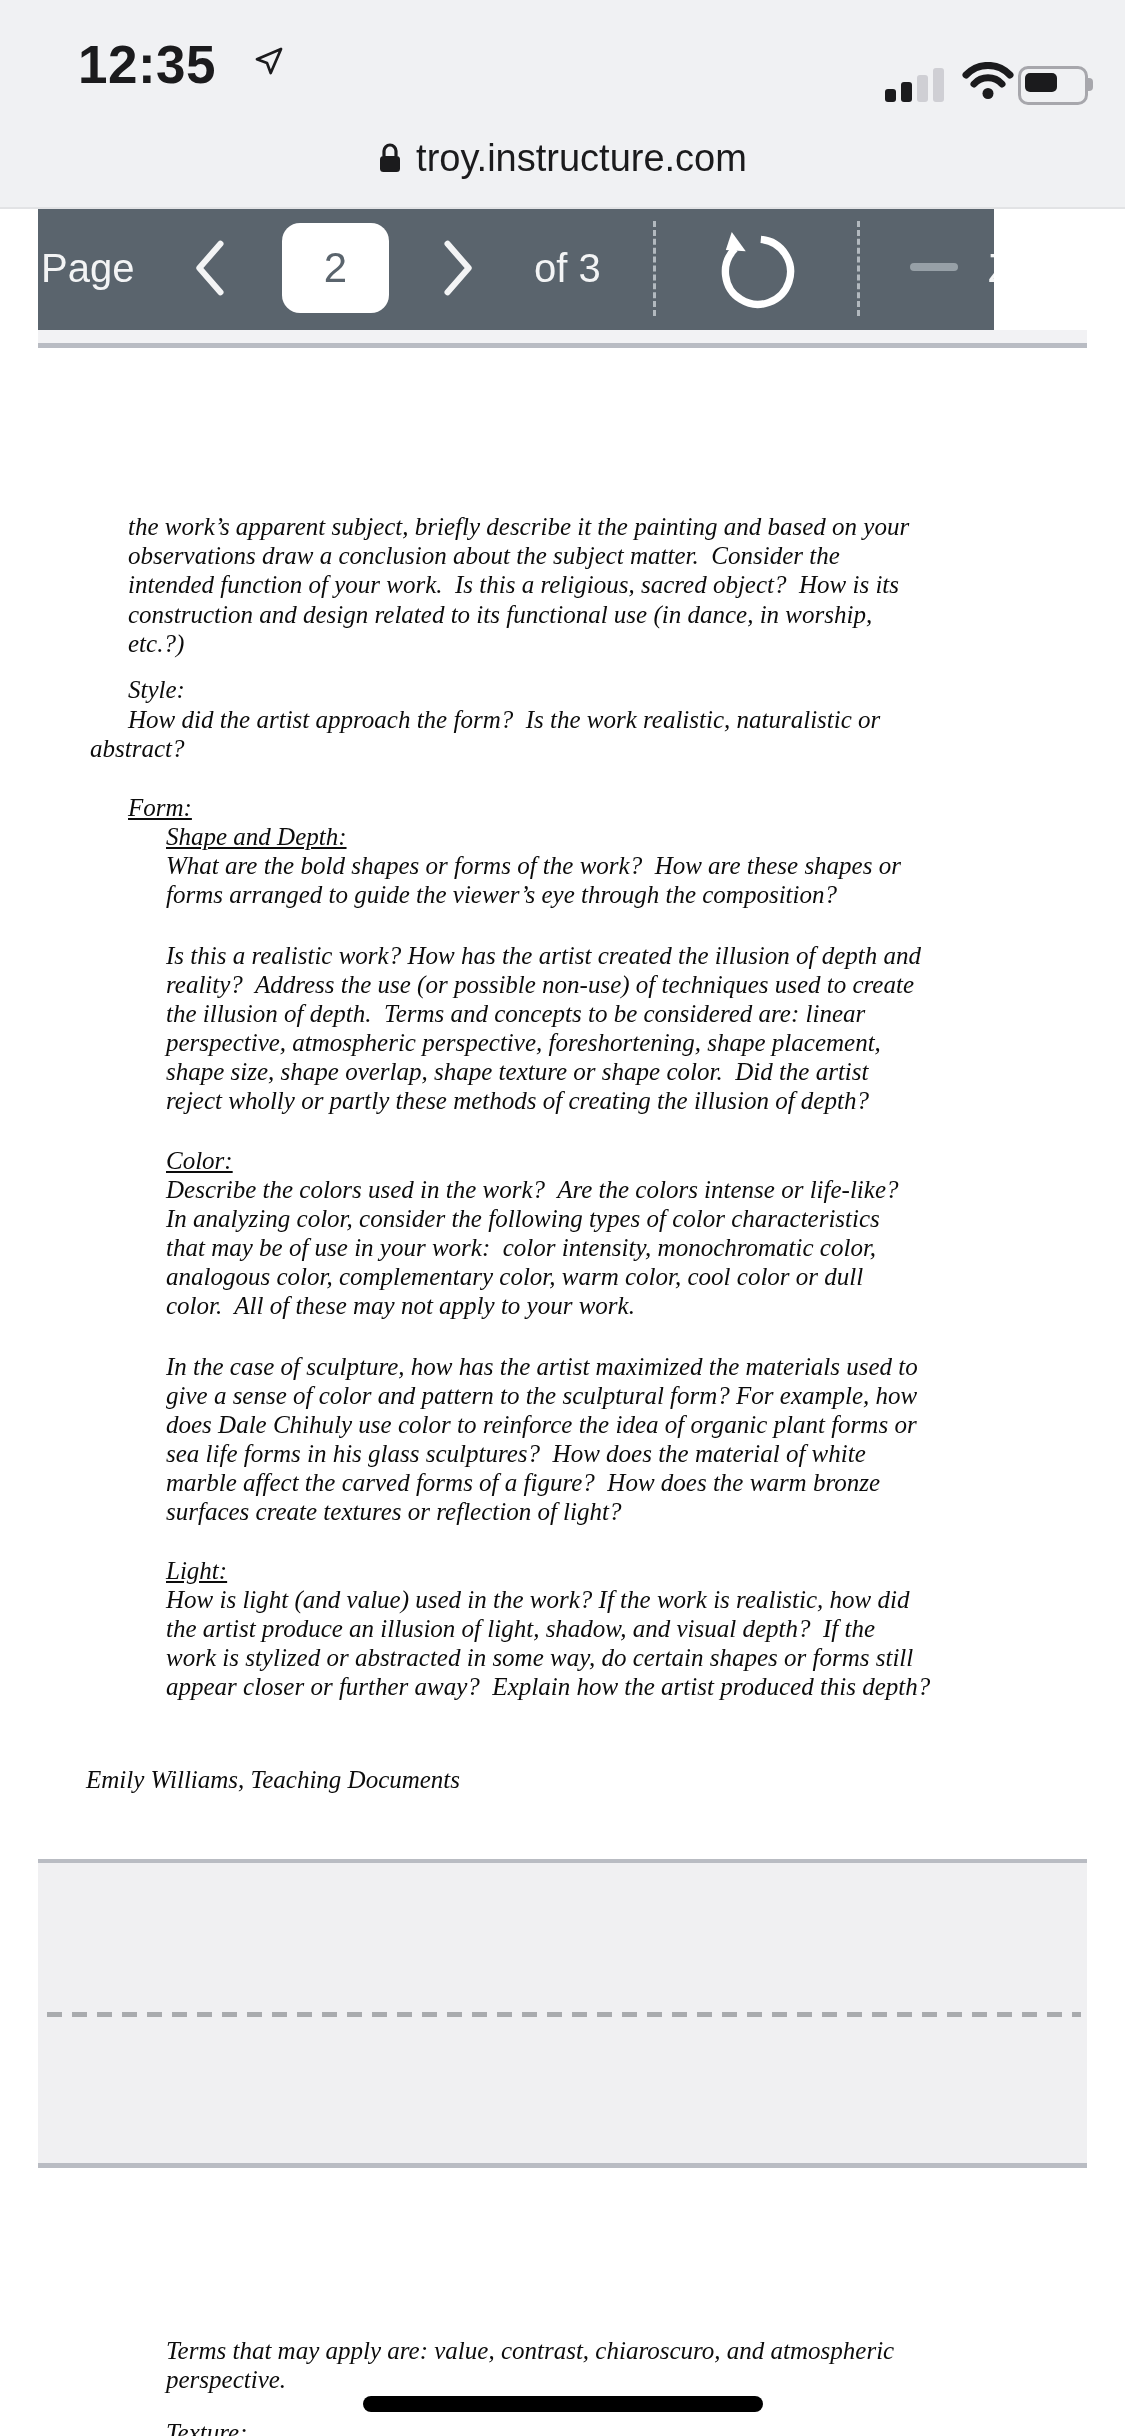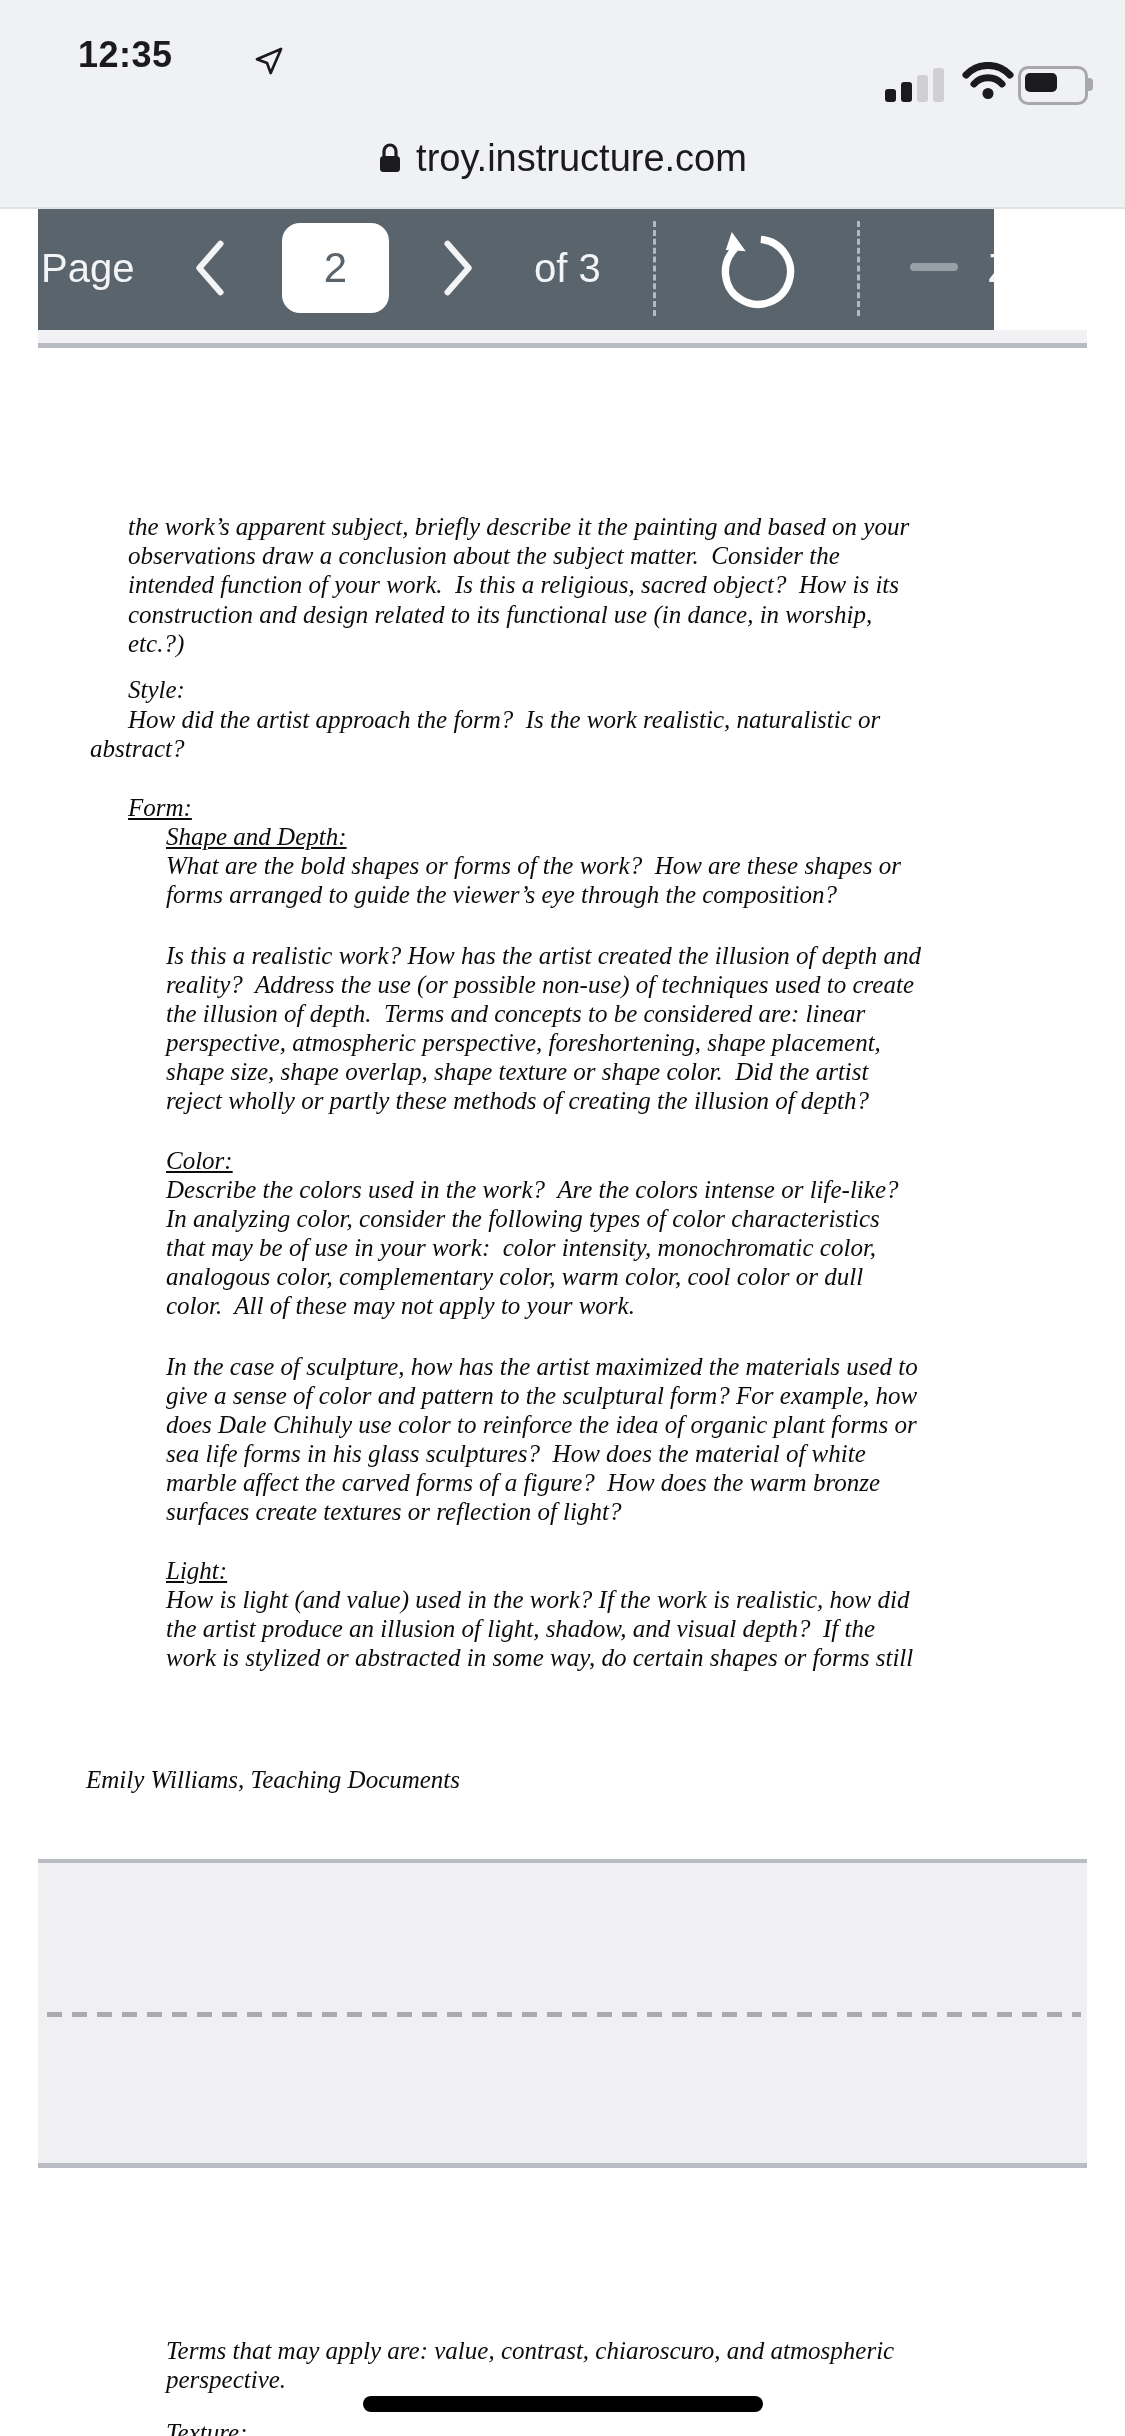--- a/index.html
+++ b/index.html
@@ -2,21 +2,21 @@
 <html style="--chrome_bg: #f0f1f3; --chrome_border: #e2e3e5; --toolbar_bg: #5a646d; --toolbar_text: #f3f4f5; --page_box_bg: #ffffff; --page_box_text: #5a646d; --divider: #b2b9bf; --minus: #97a0a7; --strip_bg: #f2f2f4; --strip_line: #b9bcc3; --gap_bg: #f0f0f2; --gap_border: #b9bcc3; --gap_dash: #a9abae; --doc_text: #0c0c0c; --url_text: #1b1b1d; --icon_dark: #1b1b1d; --icon_light: #cfcfd4; --battery_border: #a7a7ac; --home: #000000;"><head>
 <meta charset="utf-8">
 <style>
   html,body{margin:0;padding:0;background:#ffffff;}
   .screen{position:relative;width:1125px;height:2436px;overflow:hidden;background:#ffffff;
           font-family:"Liberation Sans",sans-serif;}
 
   
   .chrome{position:absolute;left:0;top:0;width:1125px;height:207px;
           background:var(--chrome_bg);border-bottom:2px solid var(--chrome_border);z-index:5;}
-  .time{position:absolute;left:78px;top:34px;font-size:36px;font-weight:700;color:var(--icon_dark);
+  .time{position:absolute;left:78px;top:34px;font-size:53px;font-weight:700;color:var(--icon_dark);
         letter-spacing:.5px;}
   .loc-arrow{position:absolute;left:252px;top:44px;}
   .sig{position:absolute;left:885px;top:64px;width:66px;height:38px;}
   .sig span{position:absolute;bottom:0;width:11px;border-radius:3px;}
   .sig span:nth-child(1){left:0;height:13px;background:var(--icon_dark);}
   .sig span:nth-child(2){left:16px;height:20px;background:var(--icon_dark);}
   .sig span:nth-child(3){left:32px;height:27px;background:var(--icon_light);}
   .sig span:nth-child(4){left:48px;height:34px;background:var(--icon_light);}
   .wifi{position:absolute;left:962px;top:62px;}
   .battery{position:absolute;left:1018px;top:66px;width:64px;height:33px;
@@ -102,20 +102,21 @@
       <div class="doc-line" style="left: 158px; top: 1352px;">In the case of sculpture, how has the artist maximized the materials used to</div>
       <div class="doc-line" style="left: 158px; top: 1381px;">give a sense of color and pattern to the sculptural form? For example, how</div>
       <div class="doc-line" style="left: 158px; top: 1410px;">does Dale Chihuly use color to reinforce the idea of organic plant forms or</div>
       <div class="doc-line" style="left: 158px; top: 1439px;">sea life forms in his glass sculptures?  How does the material of white</div>
       <div class="doc-line" style="left: 158px; top: 1468px;">marble affect the carved forms of a figure?  How does the warm bronze</div>
       <div class="doc-line" style="left: 158px; top: 1497px;">surfaces create textures or reflection of light?</div>
       <div class="doc-line u" style="left: 158px; top: 1556px;">Light:</div>
       <div class="doc-line" style="left: 158px; top: 1585px;">How is light (and value) used in the work? If the work is realistic, how did</div>
       <div class="doc-line" style="left: 158px; top: 1614px;">the artist produce an illusion of light, shadow, and visual depth?  If the</div>
       <div class="doc-line" style="left: 158px; top: 1643px;">work is stylized or abstracted in some way, do certain shapes or forms still</div>
+      <div class="doc-line" style="left: 158px; top: 1672px;">appear closer or further away?  Explain how the artist produced this depth?</div>
       <div class="doc-line" style="left: 78px; top: 1765px;">Emily Williams, Teaching Documents</div>
       <div class="doc-line" style="left: 158px; top: 2336px;">Terms that may apply are: value, contrast, chiaroscuro, and atmospheric</div>
       <div class="doc-line" style="left: 158px; top: 2365px;">perspective.</div>
       <div class="doc-line u" style="left: 158px; top: 2418px;">Texture:</div>
     </div>
 
   <div class="pagegap">
     <div class="dash"></div>
   </div>
 

